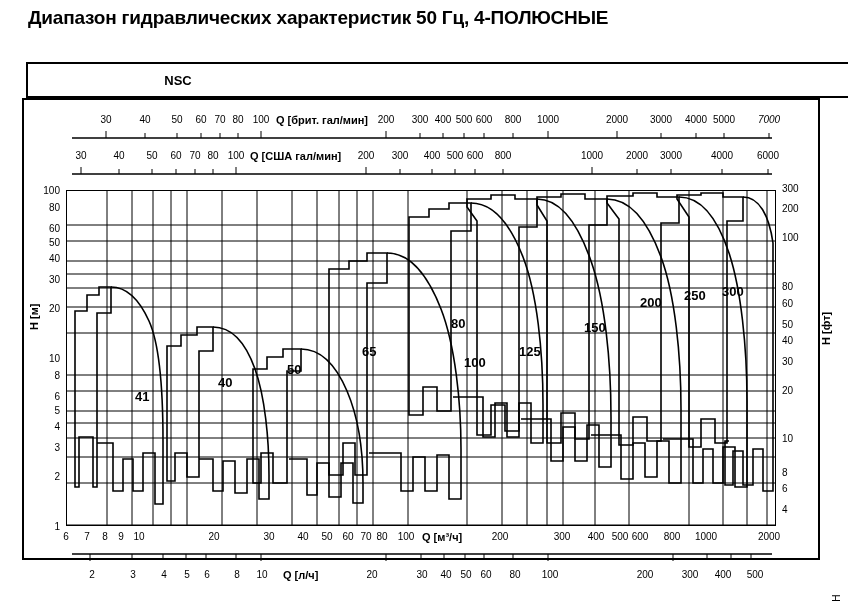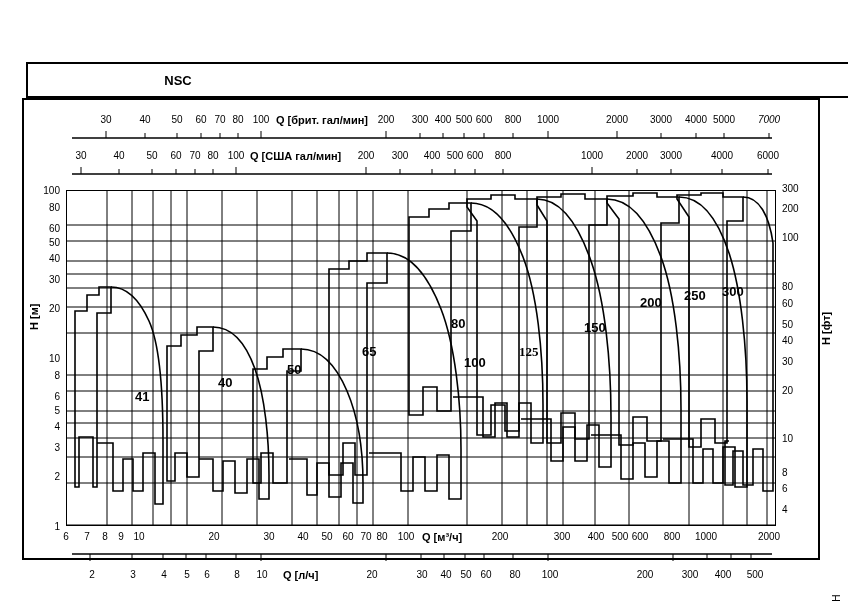--- a/index.html
+++ b/index.html
@@ -34,20 +34,21 @@
   .vert-code{position:absolute;right:6px;bottom:8px;font-size:10px;white-space:nowrap;
              transform:rotate(-90deg);transform-origin:right bottom;letter-spacing:0.5px;}
 
   svg{display:block;}
 </style>
 </head>
 <body>
 
 <div id="page">
 
+  <div class="title">Диапазон гидравлических характеристик 50 Гц, 4-ПОЛЮСНЫЕ</div>
 
   <div class="hdrbox">
     <div class="hdrcell hdr1">NSC</div>
   </div>
 
   <div class="frame"></div>
 
   <div>
     <div class="tick" style="left:106px;top:114px;">30</div>
     <div class="tick" style="left:145px;top:114px;">40</div>
@@ -254,21 +255,21 @@
         <path d="M676,6 C692,6 702,24 706,52 L706,300 L696,300 L696,258 L686,258 L686,294 L676,294 L676,260 L666,260 L666,294 L658,294 L658,250 L662,250"></path>
       </g>
     </svg>
 
     <div class="curvelabel" style="left:68px;top:198px;">41</div>
     <div class="curvelabel" style="left:151px;top:184px;">40</div>
     <div class="curvelabel" style="left:220px;top:171px;">50</div>
     <div class="curvelabel" style="left:295px;top:153px;">65</div>
     <div class="curvelabel" style="left:384px;top:125px;">80</div>
     <div class="curvelabel" style="left:397px;top:164px;">100</div>
-    <div class="curvelabel" style="left:452px;top:153px;font-family:Liberation Serif, serif;">125</div>
+    <div class="curvelabel" style="left:452px;top:153px;">125</div>
     <div class="curvelabel" style="left:517px;top:129px;">150</div>
     <div class="curvelabel" style="left:573px;top:104px;">200</div>
     <div class="curvelabel" style="left:617px;top:97px;">250</div>
     <div class="curvelabel" style="left:655px;top:93px;">300</div>
   </div>
 
   <div>
     <div class="tick" style="left:66px;top:531px;">6</div>
     <div class="tick" style="left:87px;top:531px;">7</div>
     <div class="tick" style="left:105px;top:531px;">8</div>

